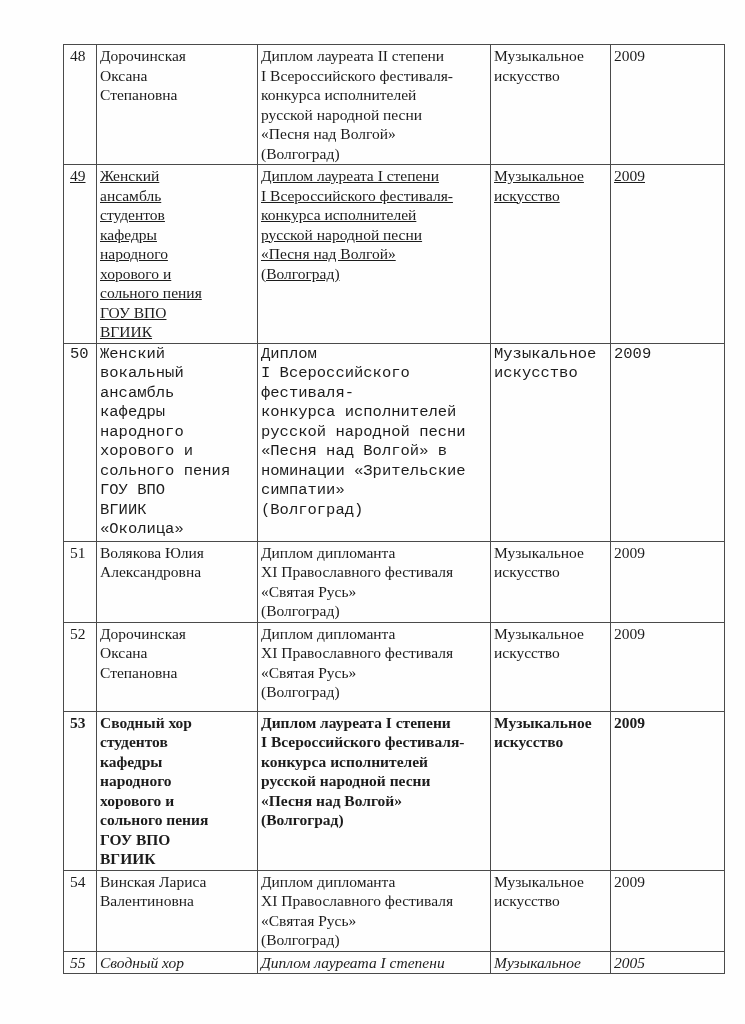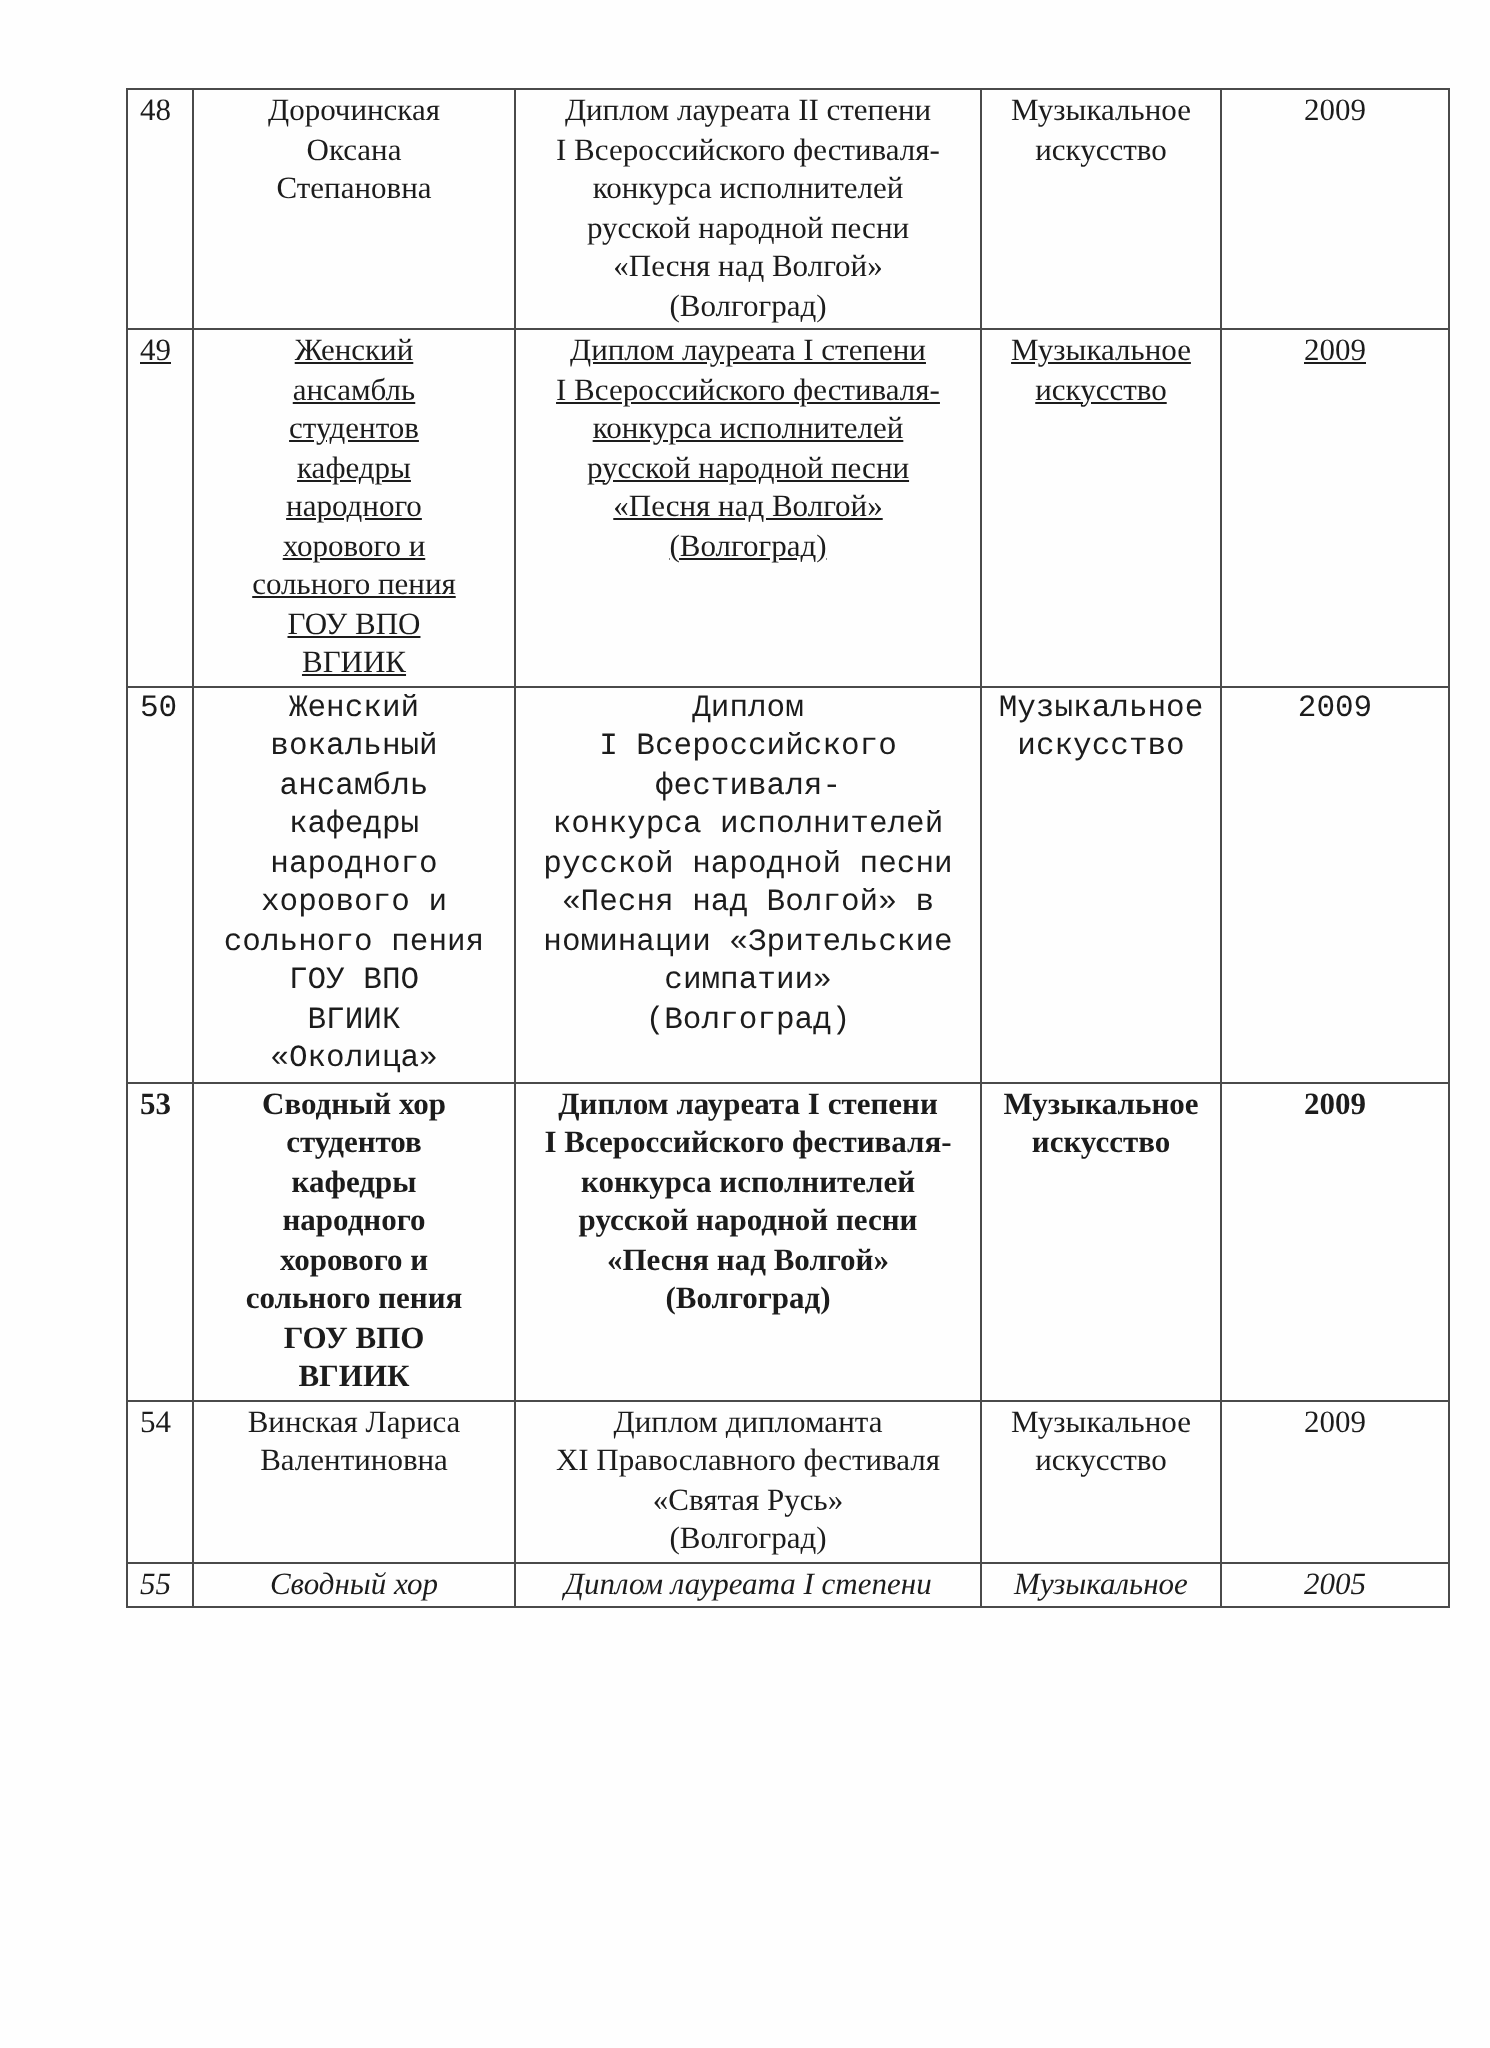--- a/index.html
+++ b/index.html
@@ -33,21 +33,21 @@
     table.awards col.c-name { width: 161px; }
     table.awards col.c-award { width: 233px; }
     table.awards col.c-field { width: 120px; }
     table.awards col.c-year { width: 114px; }
     table.awards td {
       border: 1px solid #4a4a4a;
       vertical-align: top;
       font-size: 15.5px;
       line-height: 19.5px;
       padding: 1px 3px 1px 3px;
-      text-align: center;
+      text-align: left;
       white-space: pre-line;
       color: #1c1c1c;
     }
     table.awards td.num {
       text-align: left;
       padding-left: 6px;
     }
     tr.r48 td { height: 114px; }
     tr.r49 td { height: 173px; text-decoration: underline; }
     tr.r50 td { height: 193px; font-family: Liberation Mono, monospace; }
@@ -123,20 +123,45 @@
 конкурса исполнителей
 русской народной песни
 «Песня над Волгой» в
 номинации «Зрительские
 симпатии»
 (Волгоград)</td>
         <td>Музыкальное
 искусство</td>
         <td>2009</td>
       </tr>
+      <tr class="r51">
+        <td class="num">51</td>
+        <td>Волякова Юлия
+Александровна</td>
+        <td>Диплом дипломанта
+XI Православного фестиваля
+«Святая Русь»
+(Волгоград)</td>
+        <td>Музыкальное
+искусство</td>
+        <td>2009</td>
+      </tr>
+      <tr class="r52">
+        <td class="num">52</td>
+        <td>Дорочинская
+Оксана
+Степановна</td>
+        <td>Диплом дипломанта
+XI Православного фестиваля
+«Святая Русь»
+(Волгоград)</td>
+        <td>Музыкальное
+искусство</td>
+        <td>2009</td>
+      </tr>
       <tr class="r53">
         <td class="num">53</td>
         <td>Сводный хор
 студентов
 кафедры
 народного
 хорового и
 сольного пения
 ГОУ ВПО
 ВГИИК</td>

